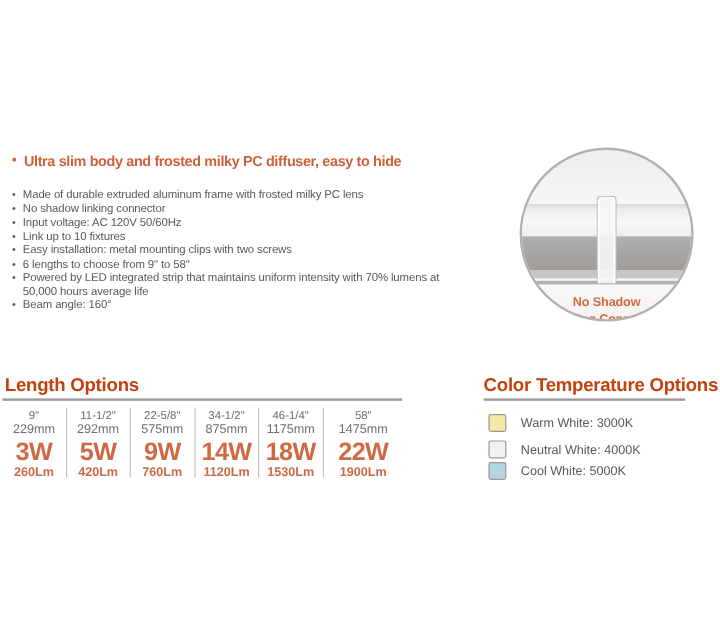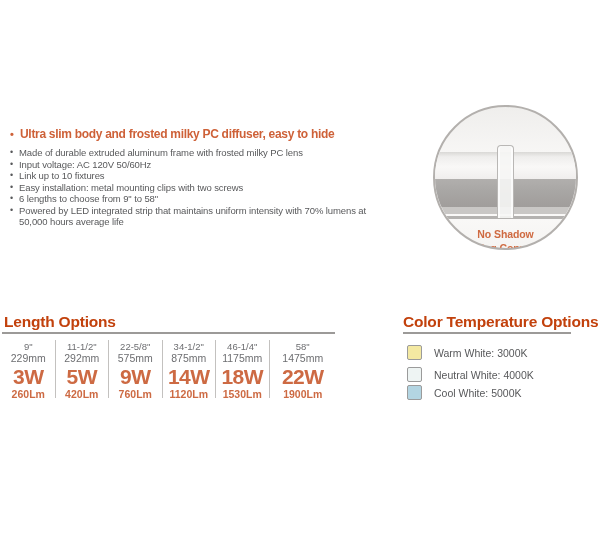--- a/index.html
+++ b/index.html
@@ -4,35 +4,35 @@
 <style>
   html,body{margin:0;padding:0;background:#fff;}
   .page{
     position:relative;width:600px;height:535px;background:#ffffff;overflow:hidden;
     font-family:"Liberation Sans",sans-serif;color:#58595b;
   }
   
   .features{position:absolute;left:10px;top:127px;width:372px;}
   .feature-headline{
     position:relative;padding-left:10px;font-size:12px;font-weight:bold;
-    letter-spacing:-0.3px;color:#ce6138;line-height:14px;margin-bottom:6px;
+    letter-spacing:-0.3px;color:#ce6138;line-height:14px;margin-bottom:16px;
   }
   .feature-headline::before{
     content:"•";position:absolute;left:0;top:0;color:#ce6138;font-size:11px;
   }
   .feature-item{
     position:relative;padding-left:9px;font-size:9.5px;letter-spacing:-0.1px;
     color:#58595b;line-height:11.5px;
   }
   .feature-item::before{
     content:"•";position:absolute;left:0;top:0;color:#58595b;font-size:9px;
   }
   
   .callout-circle{
-    position:absolute;left:433px;top:105px;width:141px;height:141px;
+    position:absolute;left:433px;top:123px;width:141px;height:141px;
     border:2px solid #b3b0ad;border-radius:50%;overflow:hidden;
     background:linear-gradient(180deg,#efeeec 0%,#f9f8f7 40%,#fbfaf9 70%,#f5f4f2 100%);
   }
   .fixture-diffuser{
     position:absolute;left:-2px;right:-2px;top:45px;height:27px;
     background:linear-gradient(180deg,#d9d8d6 0%,#efeeed 18%,#f9f8f7 55%,#f0eeed 100%);
   }
   .fixture-body{
     position:absolute;left:-2px;right:-2px;top:72px;height:28px;
     background:linear-gradient(180deg,#b1afad 0%,#a7a5a3 50%,#a09d9b 100%);
@@ -87,25 +87,27 @@
   .ct-label{margin-left:12px;font-size:10.5px;color:#58595b;white-space:nowrap;}
 </style>
 </head>
 <body>
 
 <div class="page">
 
   <div class="features">
     <div class="feature-headline">Ultra slim body and frosted milky PC diffuser, easy to hide</div>
     <div class="feature-item">Made of durable extruded aluminum frame with frosted milky PC lens</div>
+    <div class="feature-item">No shadow linking connector</div>
     <div class="feature-item">Input voltage: AC 120V 50/60Hz</div>
     <div class="feature-item">Link up to 10 fixtures</div>
     <div class="feature-item">Easy installation: metal mounting clips with two screws</div>
     <div class="feature-item">6 lengths to choose from 9" to 58"</div>
     <div class="feature-item">Powered by LED integrated strip that maintains uniform intensity with 70% lumens at 50,000 hours average life</div>
+    <div class="feature-item">Beam angle: 160°</div>
   </div>
 
   <div class="callout-circle">
     <div class="fixture-diffuser"></div>
     <div class="fixture-body"></div>
     <div class="fixture-strip"></div>
     <div class="fixture-line"></div>
     <div class="fixture-connector"></div>
     <div class="callout-caption">
       <div>No Shadow</div>

